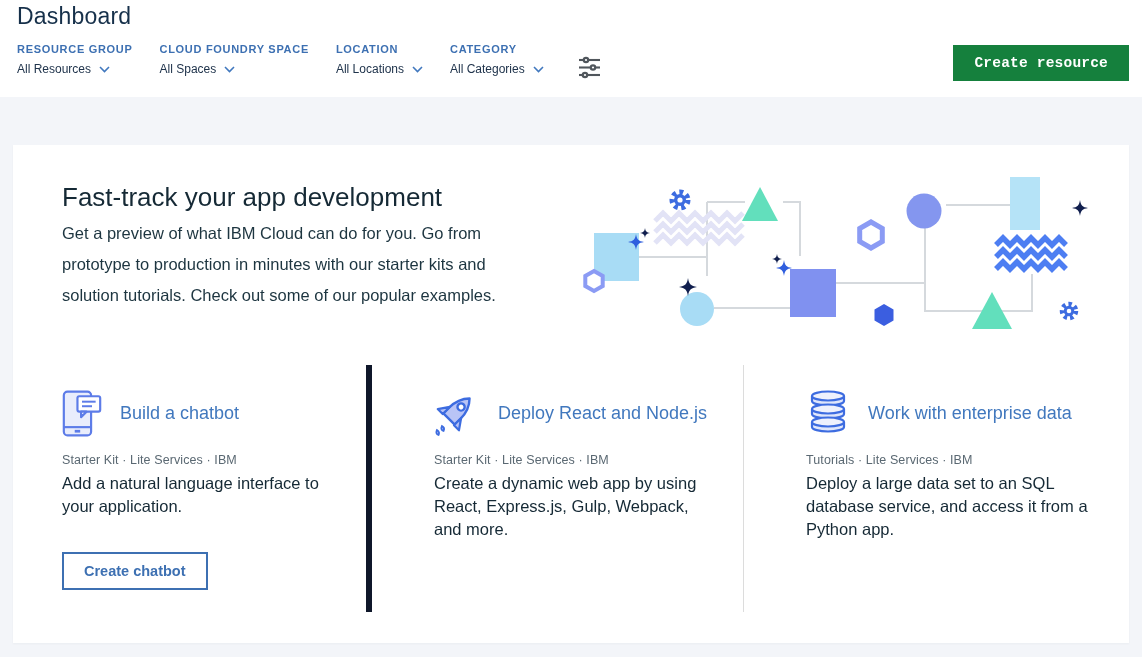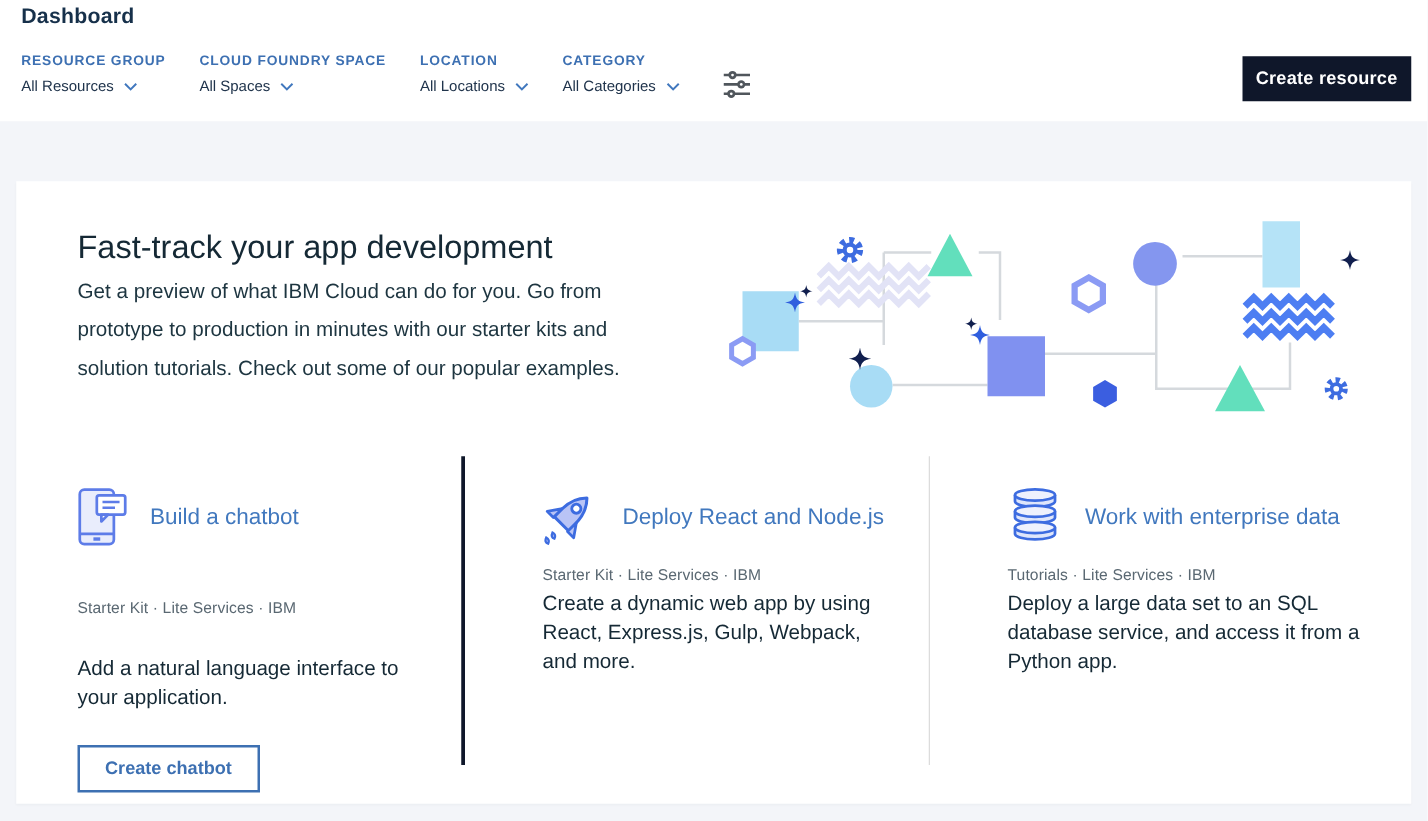--- a/index.html
+++ b/index.html
@@ -6,58 +6,58 @@
   html,body { margin:0; padding:0; }
   body {
     width:1142px; height:657px; overflow:hidden;
     font-family:"Liberation Sans", sans-serif;
     background:#f3f5f9; color:#152935;
   }
   
   .header { position:relative; background:#ffffff; height:97px; width:100%; }
   .page-title {
     position:absolute; left:17px; top:3px;
-    font-size:17px; font-weight:700; color:#16304a; letter-spacing:.2px;
+    font-size:23px; font-weight:400; color:#16304a; letter-spacing:.2px;
   }
   .filters { position:absolute; left:17px; top:43px; display:flex; align-items:flex-start; }
   .filter { margin-right:27px; cursor:pointer; }
   .filter-label {
     font-size:11px; font-weight:700; letter-spacing:.7px;
     color:#3d70b2; text-transform:uppercase; white-space:nowrap;
   }
   .filter-value {
     margin-top:7px; font-size:12px; color:#20344c;
     display:flex; align-items:center; gap:8px; white-space:nowrap;
   }
   .sliders-btn { margin-left:4px; margin-top:10px; cursor:pointer; background:none; border:none; padding:2px; }
   .create-btn {
     position:absolute; right:13px; top:45px;
-    background:#0f172a; color:#ffffff; border:none; cursor:pointer;
-    font-family:Liberation Sans, sans-serif;
-    font-size:14.5px; font-weight:700; padding:10px 11px; letter-spacing:.2px;
+    background:#15803d; color:#ffffff; border:none; cursor:pointer;
+    font-family:Liberation Mono, monospace;
+    font-size:14.5px; font-weight:700; padding:10px 21px; letter-spacing:.2px;
   }
   
   .page-body { background:#f3f5f9; height:560px; padding-top:48px; }
   .panel {
     position:relative; background:#ffffff; margin:0 13px; height:498px;
     box-shadow:0 1px 2px rgba(21,41,53,.04);
   }
   .hero-title {
     position:absolute; left:49px; top:30px;
     font-size:26px; font-weight:400; color:#152935;margin-top:7px;
   }
   .hero-desc {
     position:absolute; left:49px; top:73px; width:436px;
     font-size:16.5px; line-height:31px; color:#1d3540;
   }
   .illustration { position:absolute; right:30px; top:26px; }
   
   .cards-row { position:absolute; top:220px; left:0; width:100%; height:247px; display:flex; }
   .col { display:flex; flex-direction:column; padding:21px 26px 22px 62px; }
-  .col-1 { width:359px; padding-left:49px; border-right:3px solid #0f172a;gap:26px; }
+  .col-1 { width:359px; padding-left:49px; border-right:6px solid #0f172a; }
   .col-2 { width:372px; border-right:1px solid #dcdcdc; }
   .col-3 { width:385px; }
   .card-head { display:flex; align-items:center; gap:18px; min-height:54px; }
   .card-title { font-size:18px; color:#4178be; cursor:pointer; }
   .card-meta { margin-top:13px; font-size:12.5px; color:#5a6872; letter-spacing:.1px; }
   .card-desc { margin-top:5px; font-size:16.5px; line-height:23px; color:#152935; }
   .card-btn {
     margin-top:auto; align-self:flex-start; cursor:pointer;
     background:#ffffff; border:2px solid #3d70b2; color:#3d70b2;
     font-family:"Liberation Sans", sans-serif;

